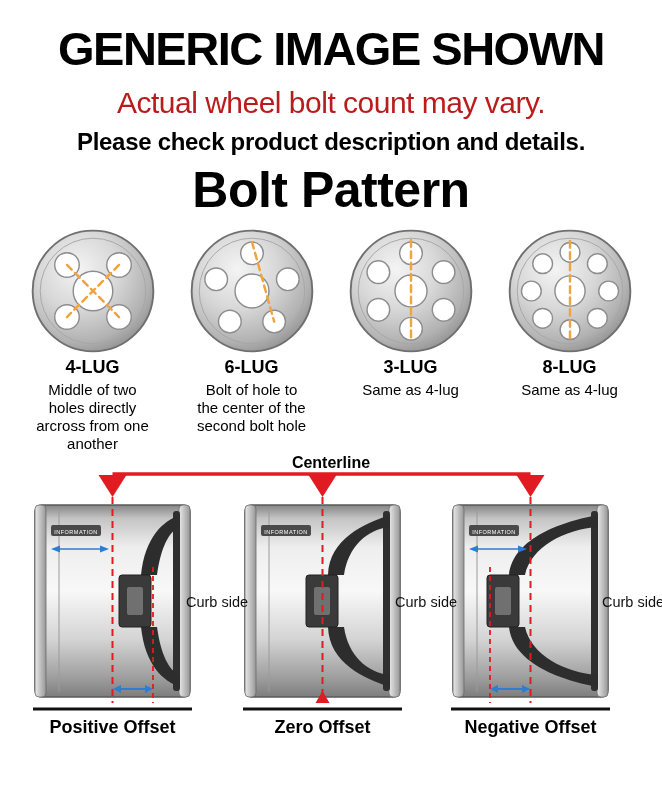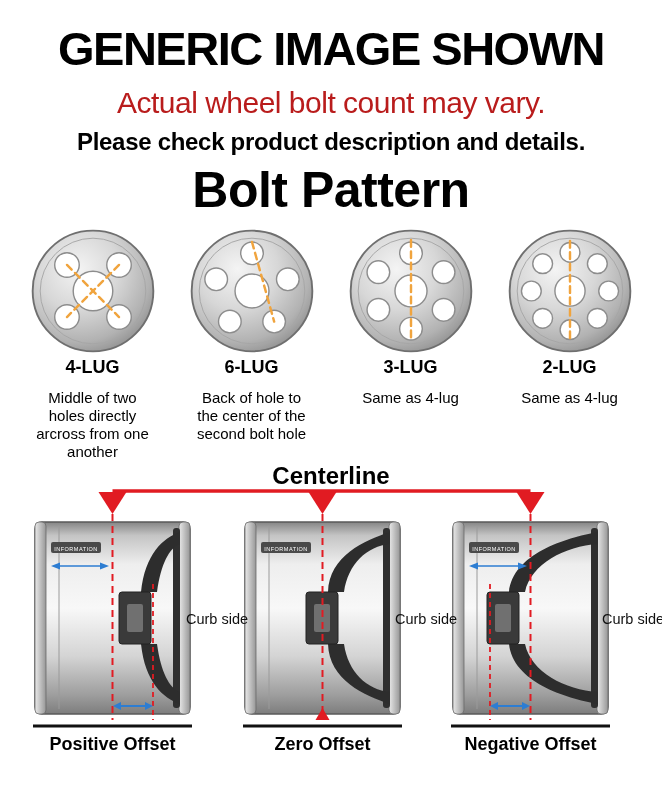--- a/index.html
+++ b/index.html
@@ -7,23 +7,23 @@
   .page{width:662px;height:800px;margin:0 auto;background:#fff;color:#000;
         font-family:"Liberation Sans",sans-serif;text-align:center;overflow:hidden;position:relative}
   .title{font-size:47px;font-weight:700;letter-spacing:-1.5px;padding-top:25px;line-height:1}
   .subtitle{font-size:30px;color:#b91c1c;margin-top:14px;line-height:1.1;letter-spacing:-0.5px}
   .note{font-size:24px;font-weight:700;margin-top:10px;line-height:1.1;letter-spacing:-0.3px}
   .section-title{font-size:50px;font-weight:700;margin-top:10px;line-height:1;letter-spacing:-0.5px}
   .lug-row{display:flex;justify-content:space-between;padding:0 16px;margin-top:10px}
   .lug-item{width:153px;display:flex;flex-direction:column;align-items:center}
   .lug-wheel{width:132px;height:132px}
   .lug-label{font-size:18px;font-weight:700;}
-  .lug-desc{font-size:15px;line-height:1.2;margin-top:11px;max-width:114px}
+  .lug-desc{font-size:15px;line-height:1.2;margin-top:3px;max-width:114px}
   .offset-title{font-size:46px;margin-top:14px}
-  .centerline-label{font-size:24px;font-weight:700;margin-top:2px;line-height:1.05}
+  .centerline-label{font-size:16px;font-weight:700;margin-top:2px;line-height:1.05}
   .offset-svg{display:block;width:662px;height:282px;margin-top:-5px}
   svg text{font-family:"Liberation Sans",sans-serif}
 </style>
 </head>
 <body>
 
 <svg width="0" height="0" style="position:absolute" aria-hidden="true">
   <defs>
     <radialGradient id="wheelFace" cx="38%" cy="32%" r="75%">
       <stop offset="0" stop-color="#f4f4f4"></stop>
@@ -87,21 +87,21 @@
             <circle cx="32" cy="57.6" r="12"></circle>
           <circle cx="46.5" cy="102.4" r="12"></circle>
             <circle cx="93.5" cy="102.4" r="12"></circle>
           <circle cx="108" cy="57.6" r="12"></circle>
         </g>
         <g stroke="#f0a43e" stroke-width="2.6" stroke-dasharray="7 5" stroke-linecap="round" fill="none">
           <line x1="70" y1="18" x2="93.5" y2="102.4"></line>
         </g>
       </svg>
       <div class="lug-label">6-LUG</div>
-      <div class="lug-desc">Back of hole to the center of the second bolt hole</div>
+      <div class="lug-desc">Bolt of hole to the center of the second bolt hole</div>
     </div>
 
     <div class="lug-item">
       <svg class="lug-wheel" viewBox="0 0 140 140">
         <circle cx="70" cy="70" r="64" fill="url(#wheelFace)" stroke="#6f6f6f" stroke-width="2"></circle>
         <circle cx="70" cy="70" r="56" fill="none" stroke="#a6a6a6" stroke-width="1"></circle>
         <circle cx="70" cy="70" r="17" fill="#fff" stroke="#8d8d8d" stroke-width="1.5"></circle>
         <g fill="#fff" stroke="#8d8d8d" stroke-width="1.5">
           <circle cx="70" cy="30" r="12"></circle>
             <circle cx="35.4" cy="50" r="12"></circle>
@@ -130,21 +130,21 @@
             <circle cx="41" cy="99" r="10.5"></circle>
           <circle cx="70" cy="111" r="10.5"></circle>
             <circle cx="99" cy="99" r="10.5"></circle>
           <circle cx="111" cy="70" r="10.5"></circle>
             <circle cx="99" cy="41" r="10.5"></circle>
         </g>
         <g stroke="#f0a43e" stroke-width="2.6" stroke-dasharray="7 5" stroke-linecap="round" fill="none">
           <line x1="70" y1="17" x2="70" y2="123"></line>
         </g>
       </svg>
-      <div class="lug-label">2-LUG</div>
+      <div class="lug-label">8-LUG</div>
       <div class="lug-desc">Same as 4-lug</div>
     </div>
 
   </div>
 
   <div class="centerline-label">Centerline</div>
 
   <svg class="offset-svg" viewBox="0 0 662 282">
 
     <g transform="translate(35,38)">

